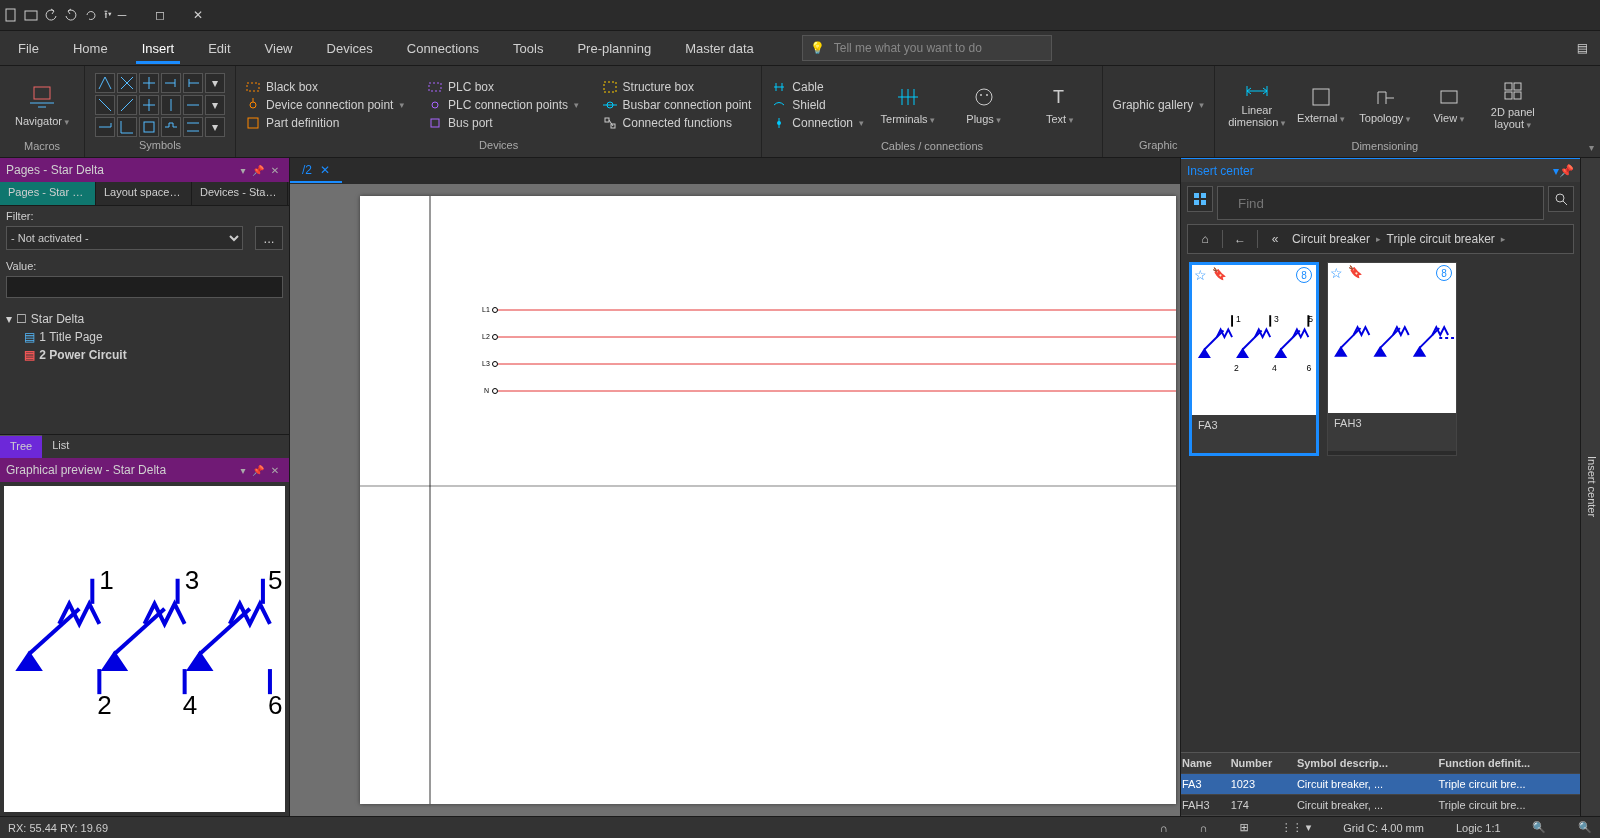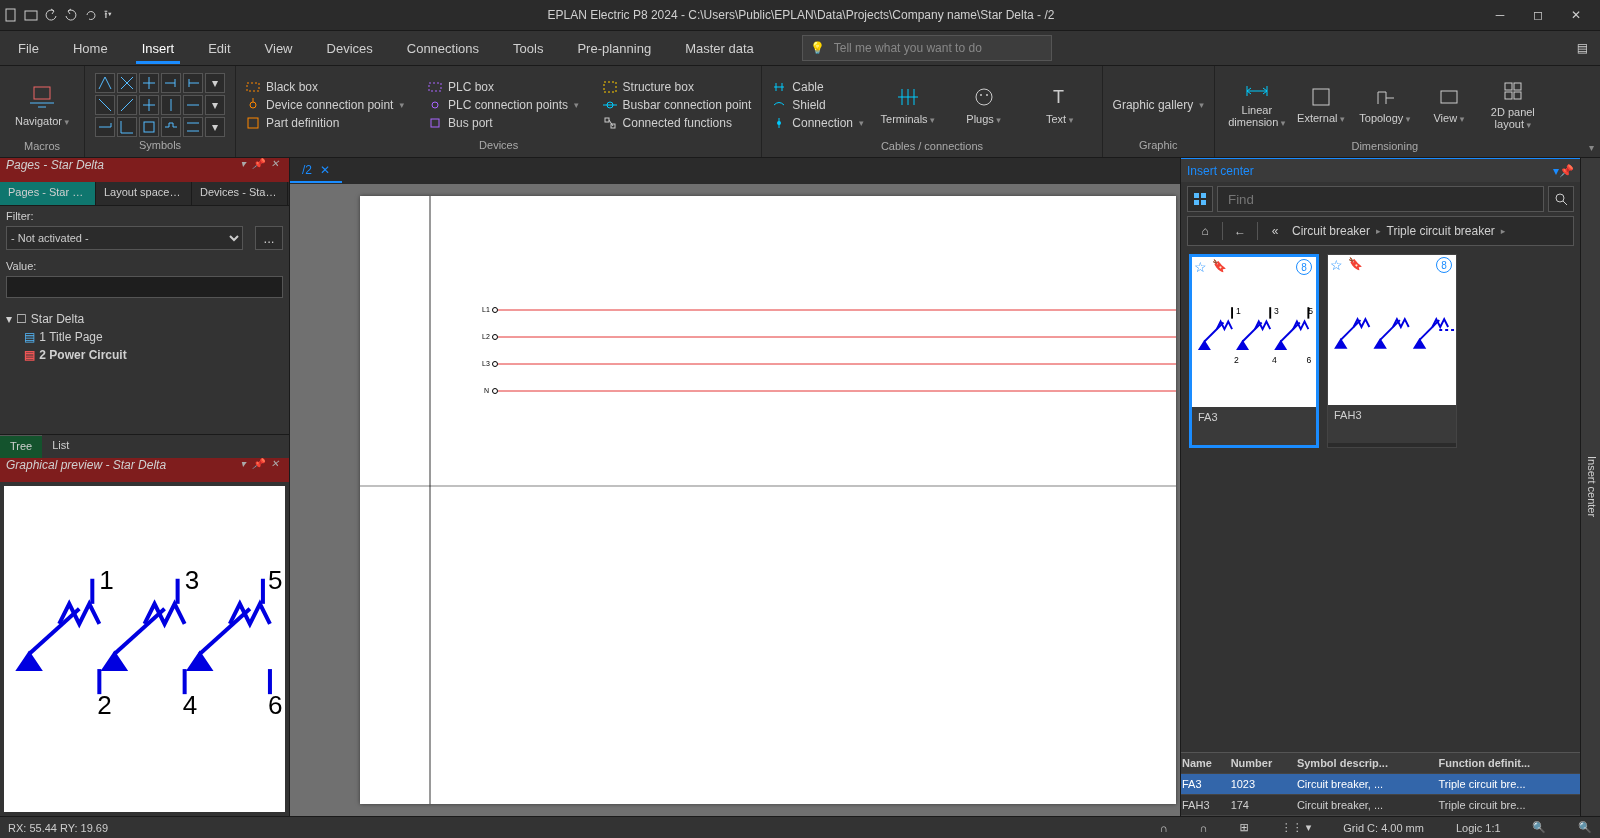--- a/index.html
+++ b/index.html
@@ -21,52 +21,52 @@
 .big-btn { display:flex; flex-direction:column; align-items:center; justify-content:center; width:64px; height:70px; cursor:pointer; gap:4px; }
 .big-btn .lbl { font-size:11px; text-align:center; line-height:12px; }
 .sym-grid { display:grid; grid-template-columns:repeat(6,20px); grid-template-rows:repeat(3,20px); gap:2px; }
 .sym-grid div { width:20px;height:20px;border:1px solid #555;background:#2b2b2b;cursor:pointer;display:flex;align-items:center;justify-content:center; }
 .dev-list { display:flex; flex-direction:column; gap:4px; }
 .dev-item { display:flex; align-items:center; gap:6px; cursor:pointer; font-size:12px; white-space:nowrap; }
 .dev-item .ic { width:14px;height:14px;display:inline-block; }
 .drop-caret::after { content:" ▾"; font-size:9px; color:#888; }
 .workspace { display:flex; height:calc(838px - 30px - 36px - 92px - 22px); }
 .leftcol { width:290px; display:flex; flex-direction:column; background:#333; border-right:1px solid #1a1a1a; }
-.panel-hdr { height:24px; background:#7f1d1d; display:flex; align-items:flex-start; padding:0 6px; font-size:12px;font-style:italic; }
+.panel-hdr { height:24px; background:#701a75; display:flex; align-items:center; padding:0 6px; font-size:12px; }
 .panel-hdr .ttl { flex:1; }
 .panel-hdr .pbtn { width:16px; text-align:center; cursor:pointer; color:#aaa; font-size:10px; }
 .subtabs { display:flex; height:24px; background:#2b2b2b; border-bottom:1px solid #1a1a1a; }
 .subtabs .st { padding:4px 8px; font-size:11px; border-right:1px solid #1a1a1a; cursor:pointer; white-space:nowrap; overflow:hidden; text-overflow:ellipsis; max-width:96px;}
 .subtabs .st.active { background:#0f766e; }
 .filter-row { padding:4px 6px; font-size:11px; }
 .filter-sel { display:flex; gap:12px; padding:0 6px 6px 6px; }
 .filter-sel select { flex:1; background:#2b2b2b; color:#ccc; border:1px solid #555; height:24px; font-size:11px; }
 .filter-sel button { width:28px; background:#2b2b2b; color:#ccc; border:1px solid #555; cursor:pointer; }
 .value-input { margin:0 6px 6px 6px; }
 .value-input input { width:100%; height:22px; background:#1e1e1e; border:1px solid #555; color:#ccc; padding:0 4px; }
 .tree { flex:1; padding:6px; overflow:auto; font-size:12px; }
 .tree .node { display:flex; align-items:center; gap:4px; padding:2px 0; cursor:pointer; }
 .tree .node.bold { font-weight:bold; }
 .tree .indent1 { padding-left:18px; }
 .treelist-tabs { display:flex; height:24px; border-top:1px solid #1a1a1a; }
 .treelist-tabs div { padding:4px 10px; font-size:11px; cursor:pointer; }
-.treelist-tabs div.active { background:#14532d; border-top:1px solid #555; }
+.treelist-tabs div.active { background:#6d28d9; border-top:1px solid #555; }
 .preview { flex:1; background:#fff; margin:4px; position:relative; }
 .centercol { flex:1; display:flex; flex-direction:column; background:#555; }
 .doctabs { height:26px; background:#2b2b2b; display:flex; align-items:center; }
 .doctabs .dt { padding:4px 12px; color:#1a8cff; border-bottom:2px solid #1a8cff; display:flex; gap:8px; align-items:center; cursor:pointer;}
 .canvas { flex:1; background:#707070; position:relative; overflow:hidden; }
 .page { position:absolute; background:#fff; left:70px; top:12px; right:4px; bottom:12px; box-shadow:0 0 4px rgba(0,0,0,.5); }
 .rightcol { width:420px; display:flex; background:#333; border-left:1px solid #1a1a1a; }
 .ic-panel { flex:1; display:flex; flex-direction:column; }
 .ic-hdr { height:24px; background:#3a3a3a; color:#1a8cff; display:flex; align-items:center; padding:0 6px; border-top:1px solid #1a8cff;}
 .ic-hdr .ttl { flex:1; }
 .ic-search { display:flex; padding:4px 6px; gap:4px; }
 .ic-search .sbtn { width:26px; height:26px; background:#2b2b2b; border:1px solid #555; display:flex;align-items:center;justify-content:center;cursor:pointer; }
-.ic-search input { flex:1; background:#2b2b2b; border:1px solid #555; color:#22c55e; padding:0 10px; height:26px; }
+.ic-search input { flex:1; background:#2b2b2b; border:1px solid #555; color:#22c55e; padding:0 20px; height:34px; }
 .ic-crumb { display:flex; align-items:center; gap:6px; padding:4px 6px; height:30px; border:1px solid #555; margin:0 6px; background:#2b2b2b;}
 .ic-crumb .cbtn { width:22px; height:22px; display:flex;align-items:center;justify-content:center;cursor:pointer; color:#ccc;}
 .ic-crumb .csep { color:#888; font-size:9px;}
 .ic-crumb .clbl { cursor:pointer; }
 .ic-items { padding:8px; display:flex; gap:8px; flex:1; align-content:flex-start; flex-wrap:wrap;}
 .ic-item { width:130px; background:#2b2b2b; border:1px solid #444; cursor:pointer; }
 .ic-item.selected { border:3px solid #1a8cff; }
 .ic-thumb { height:150px; background:#fff; position:relative; }
 .ic-thumb .star { position:absolute; top:2px; left:2px; color:#1a8cff; font-size:14px;}
 .ic-thumb .bk { position:absolute; top:2px; left:20px; color:#1a8cff; font-size:12px;}
@@ -109,21 +109,20 @@
           <path d="M7 1 L4 3 L6 6" fill="none" stroke="#ccc"></path>
         </svg>
       </span>
     <span>
         <svg width="14" height="14">
           <path d="M3 7 A4 4 0 1 1 5 11" fill="none" stroke="#ccc"></path>
         </svg>
       </span>
     <span style="font-size:11px;">⭱▾</span>
   </div>
-  <div class="title">EPLAN Electric P8 2024 - C:\Users\Public\EPLAN\Data\Projects\Company name\Star Delta - /2</div>
   <div class="winbtns">
     <span>─</span>
     <span>◻</span>
     <span>✕</span>
   </div>
 </div>
 
 <div class="menubar">
   <span class="tab">File</span>
   <span class="tab">Home</span>

